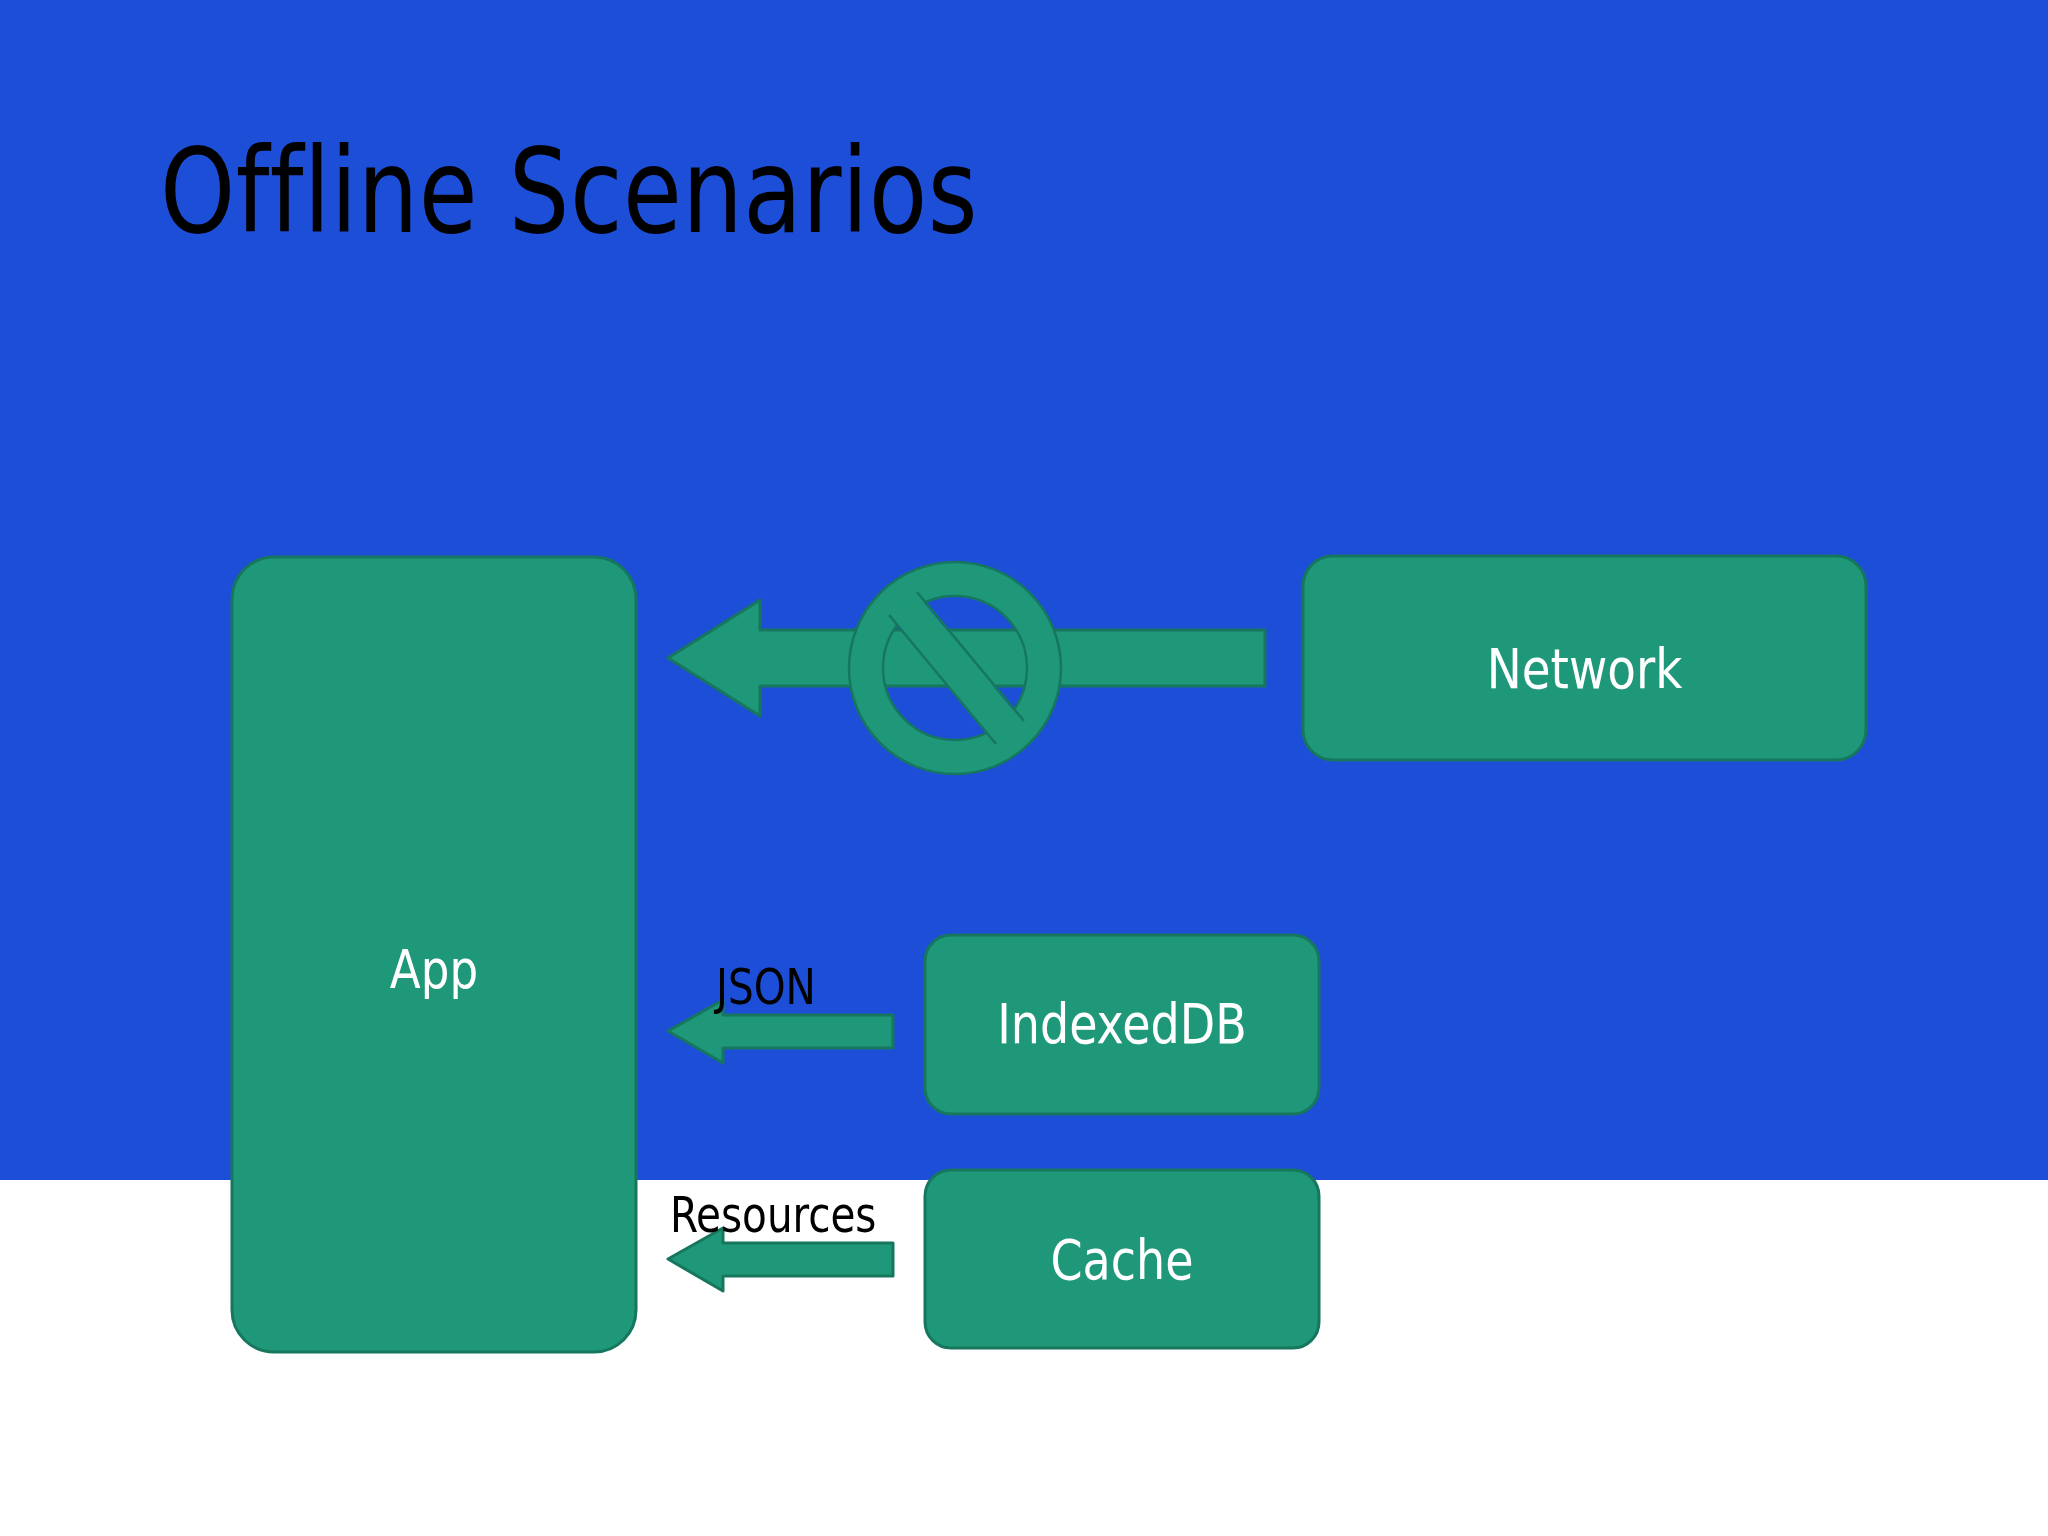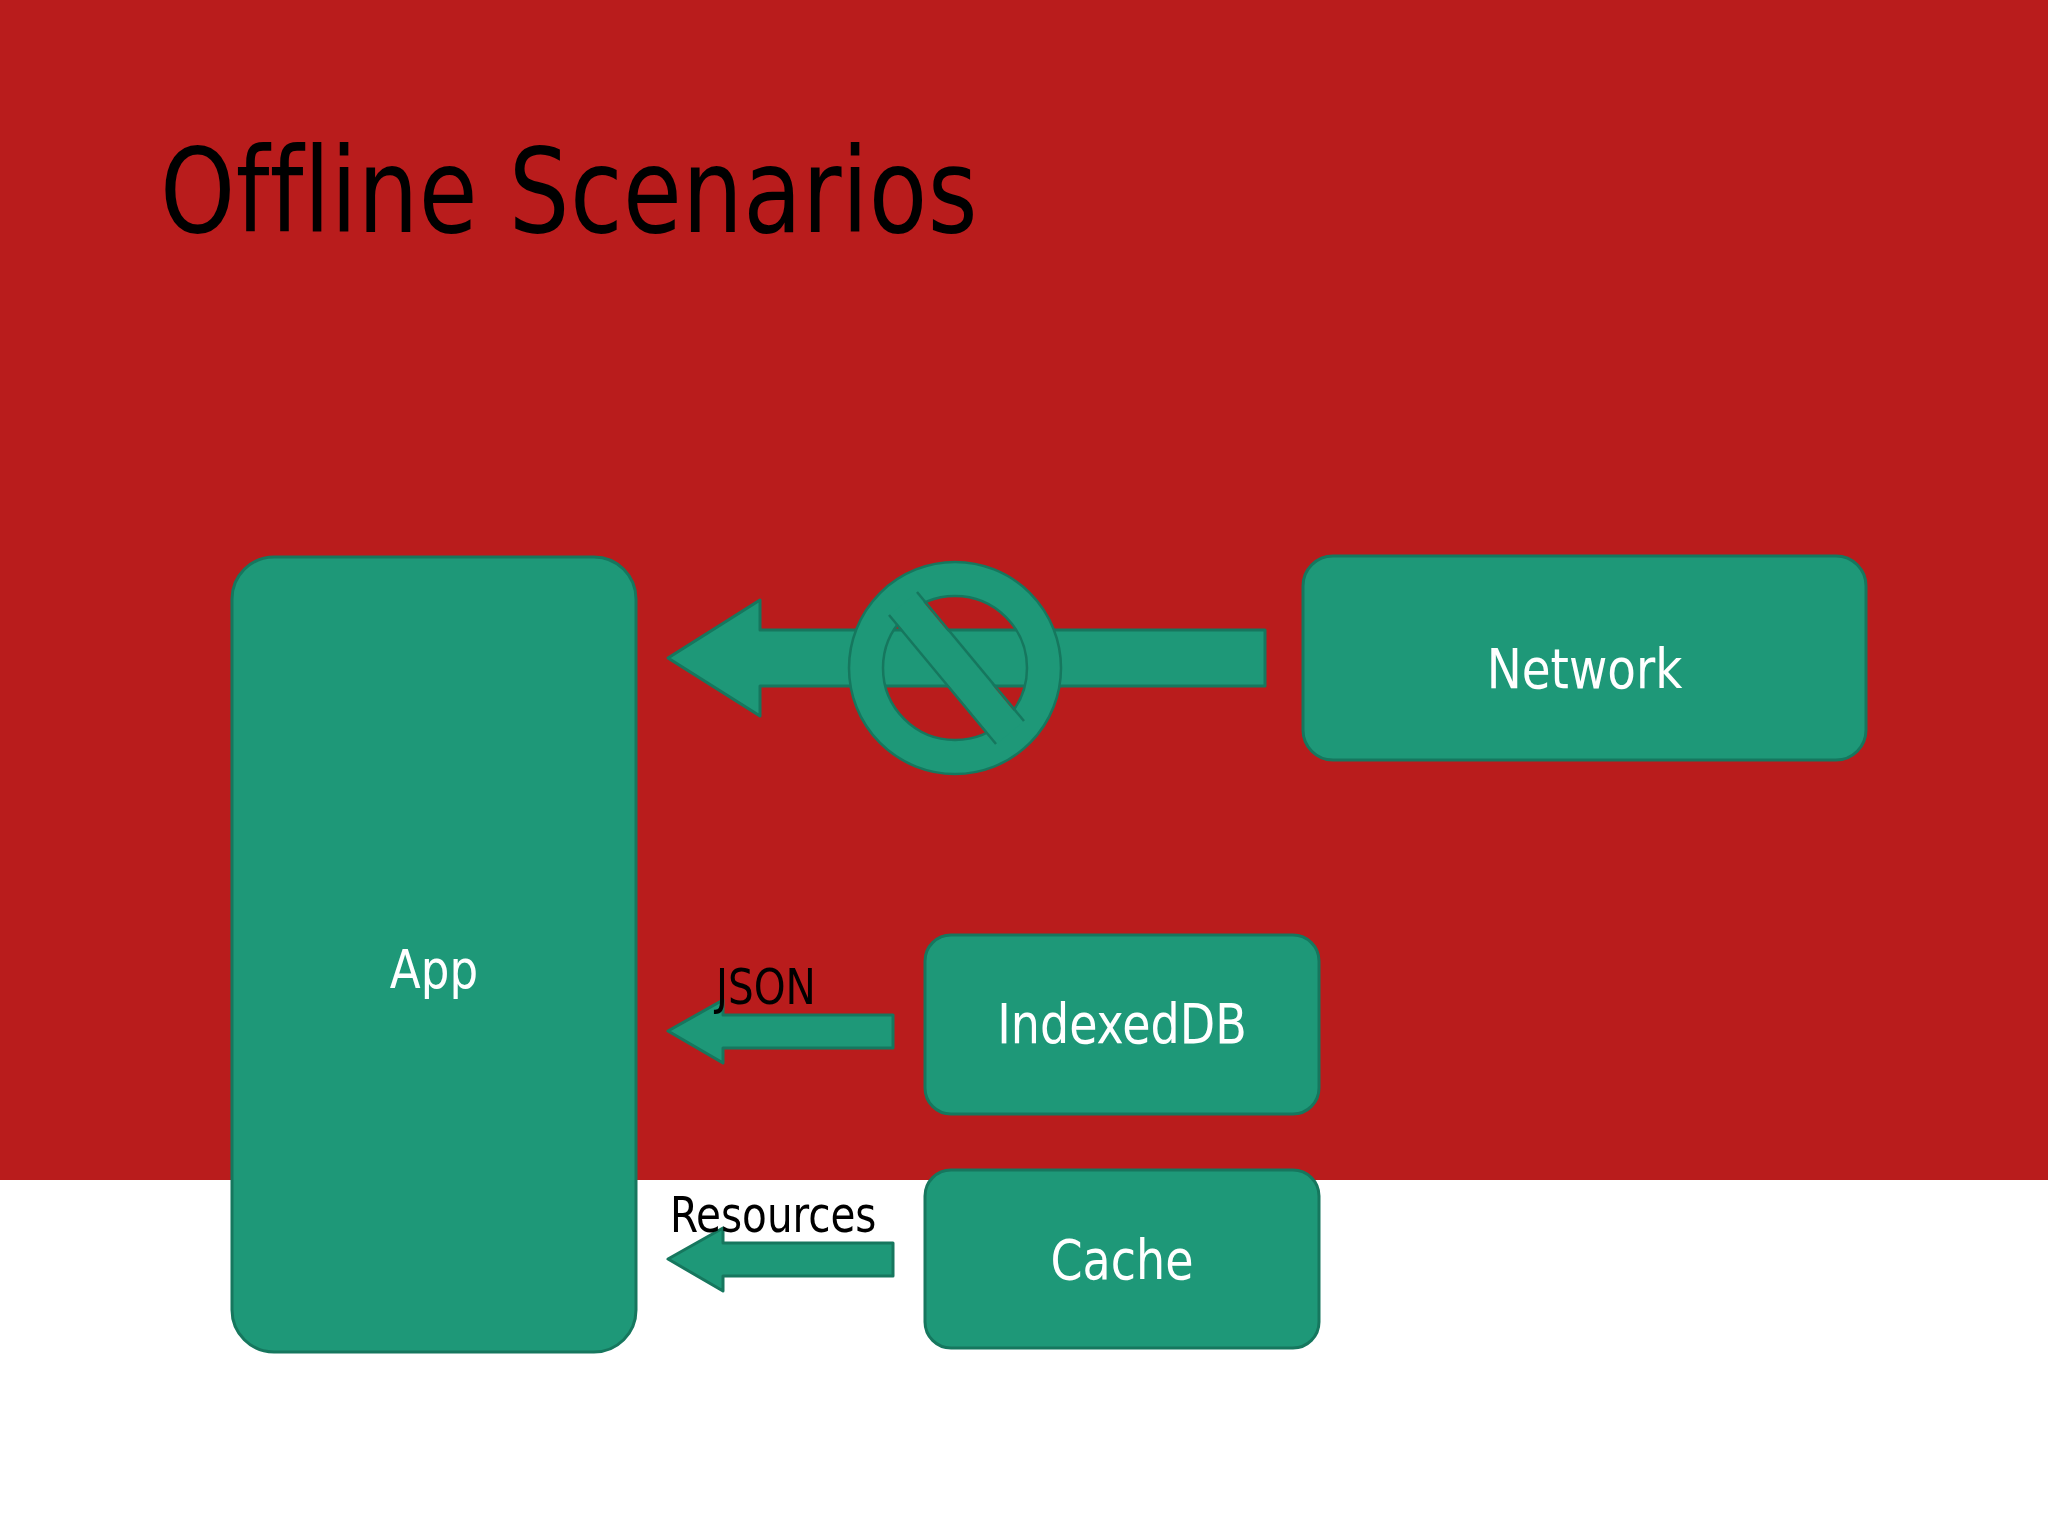--- a/index.html
+++ b/index.html
@@ -13,21 +13,21 @@
     position: relative;
     overflow: hidden;
     font-family: "DejaVu Sans", "Liberation Sans", sans-serif;
   }
 
   #slide {
     position: absolute;
     left: 0; top: 0;
     width: 2048px;
     height: 1180px;
-    background: #b91c1c;
+    background: #1d4ed8;
   }
 
   
   #slide-title {
     position: absolute;
     left: 160px;
     top: 118px;
     width: 1400px;
     font-family: "DejaVu Sans Condensed", "Liberation Sans Narrow", "Liberation Sans", sans-serif;
     font-size: 118px;

